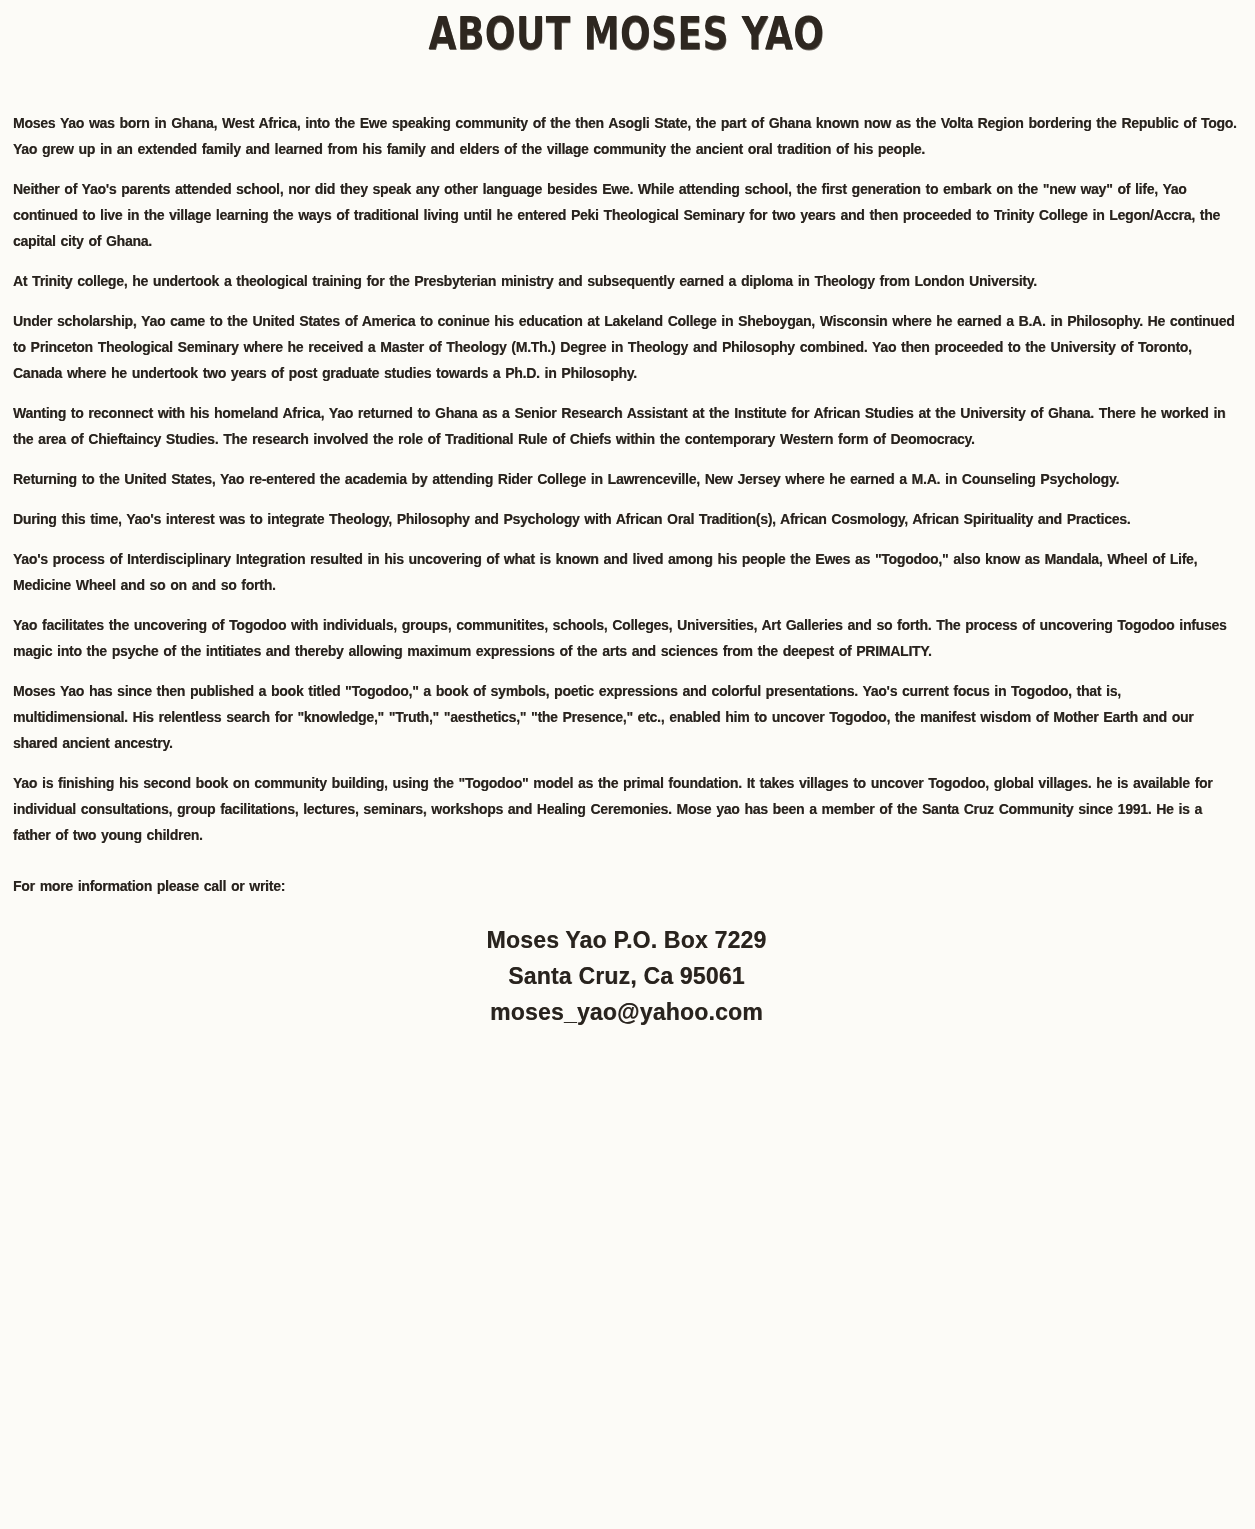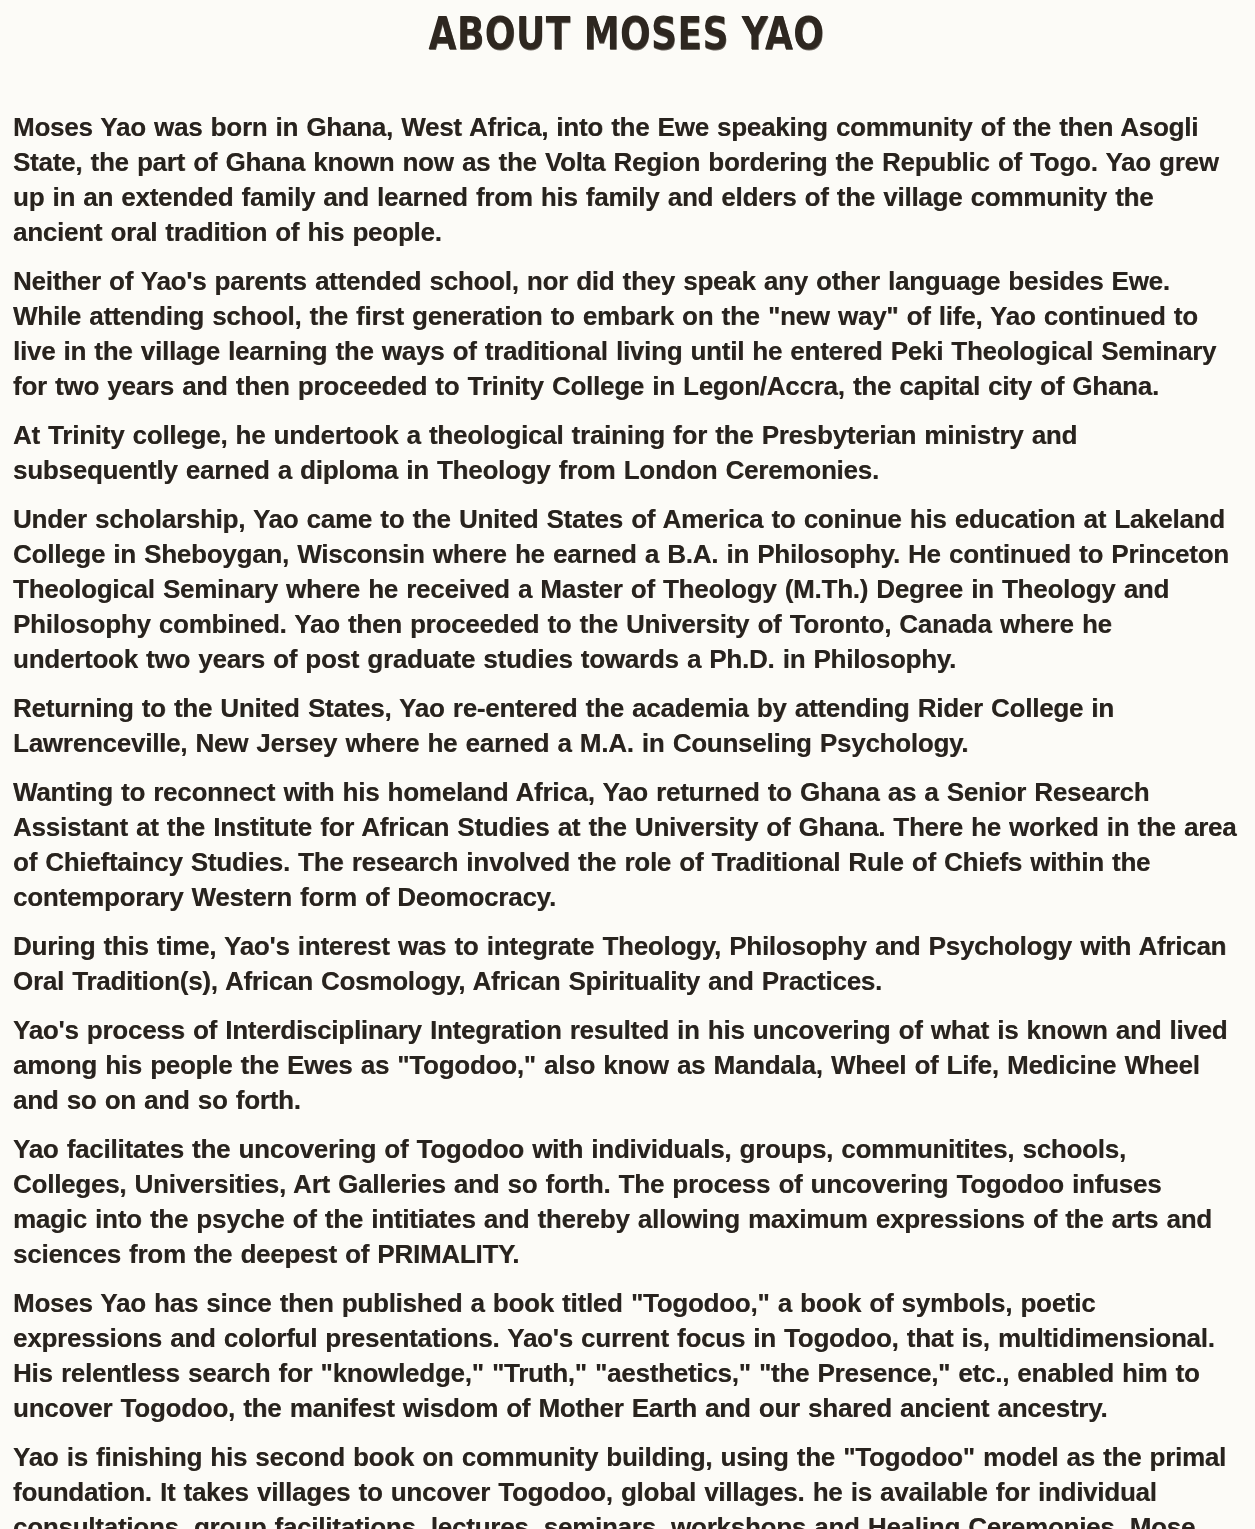--- a/index.html
+++ b/index.html
@@ -31,22 +31,22 @@
     color: #2e2720;
     transform: scaleX(0.82);
     transform-origin: 50% 0;
     text-shadow: 0.5px 0.5px 0.6px rgba(46,39,32,0.7);
   }
   .doc-body {
     margin-top: 42px;
   }
   .par {
     margin: 0 0 14px 0;
-    font-size: 26px;
-    line-height: 35px;
+    font-size: 14px;
+    line-height: 26px;
     letter-spacing: -0.25px;
     word-spacing: 1.2px;
     text-shadow: 0.3px 0.3px 0.4px rgba(55,44,34,0.55);
   }
   .closing {
     margin-top: 25px;
   }
   .contact {
     margin-top: 23px;
     text-align: center;
@@ -62,31 +62,32 @@
 </head>
 <body>
 
 <div class="page">
 
   <h1 class="title">ABOUT MOSES YAO</h1>
 
   <div class="doc-body">
     <p class="par">Moses Yao was born in Ghana, West Africa, into the Ewe speaking community of the then Asogli State, the part of Ghana known now as the Volta Region bordering the Republic of Togo. Yao grew up in an extended family and learned from his family and elders of the village community the ancient oral tradition of his people.</p>
     <p class="par">Neither of Yao's parents attended school, nor did they speak any other language besides Ewe. While attending school, the first generation to embark on the "new way" of life, Yao continued to live in the village learning the ways of traditional living until he entered Peki Theological Seminary for two years and then proceeded to Trinity College in Legon/Accra, the capital city of Ghana.</p>
-    <p class="par">At Trinity college, he undertook a theological training for the Presbyterian ministry and subsequently earned a diploma in Theology from London Ceremonies.</p>
+    <p class="par">At Trinity college, he undertook a theological training for the Presbyterian ministry and subsequently earned a diploma in Theology from London University.</p>
     <p class="par">Under scholarship, Yao came to the United States of America to coninue his education at Lakeland College in Sheboygan, Wisconsin where he earned a B.A. in Philosophy. He continued to Princeton Theological Seminary where he received a Master of Theology (M.Th.) Degree in Theology and Philosophy combined. Yao then proceeded to the University of Toronto, Canada where he undertook two years of post graduate studies towards a Ph.D. in Philosophy.</p>
+    <p class="par">Wanting to reconnect with his homeland Africa, Yao returned to Ghana as a Senior Research Assistant at the Institute for African Studies at the University of Ghana. There he worked in the area of Chieftaincy Studies. The research involved the role of Traditional Rule of Chiefs within the contemporary Western form of Deomocracy.</p>
     <p class="par">Returning to the United States, Yao re-entered the academia by attending Rider College in Lawrenceville, New Jersey where he earned a M.A. in Counseling Psychology.</p>
-    <p class="par">Wanting to reconnect with his homeland Africa, Yao returned to Ghana as a Senior Research Assistant at the Institute for African Studies at the University of Ghana. There he worked in the area of Chieftaincy Studies. The research involved the role of Traditional Rule of Chiefs within the contemporary Western form of Deomocracy.</p>
     <p class="par">During this time, Yao's interest was to integrate Theology, Philosophy and Psychology with African Oral Tradition(s), African Cosmology, African Spirituality and Practices.</p>
     <p class="par">Yao's process of Interdisciplinary Integration resulted in his uncovering of what is known and lived among his people the Ewes as "Togodoo," also know as Mandala, Wheel of Life, Medicine Wheel and so on and so forth.</p>
     <p class="par">Yao facilitates the uncovering of Togodoo with individuals, groups, communitites, schools, Colleges, Universities, Art Galleries and so forth. The process of uncovering Togodoo infuses magic into the psyche of the intitiates and thereby allowing maximum expressions of the arts and sciences from the deepest of PRIMALITY.</p>
     <p class="par">Moses Yao has since then published a book titled "Togodoo," a book of symbols, poetic expressions and colorful presentations. Yao's current focus in Togodoo, that is, multidimensional. His relentless search for "knowledge," "Truth," "aesthetics," "the Presence," etc., enabled him to uncover Togodoo, the manifest wisdom of Mother Earth and our shared ancient ancestry.</p>
     <p class="par">Yao is finishing his second book on community building, using the "Togodoo" model as the primal foundation. It takes villages to uncover Togodoo, global villages. he is available for individual consultations, group facilitations, lectures, seminars, workshops and Healing Ceremonies. Mose yao has been a member of the Santa Cruz Community since 1991. He is a father of two young children.</p>
     <p class="par closing">For more information please call or write:</p>
   </div>
 
   <div class="contact">
     <div>Moses Yao P.O. Box 7229</div>
+    <div>Santa Cruz, Ca 95061</div>
     <div>moses_yao@yahoo.com</div>
 
   </div>
 
 </div>
 
 </body></html>

